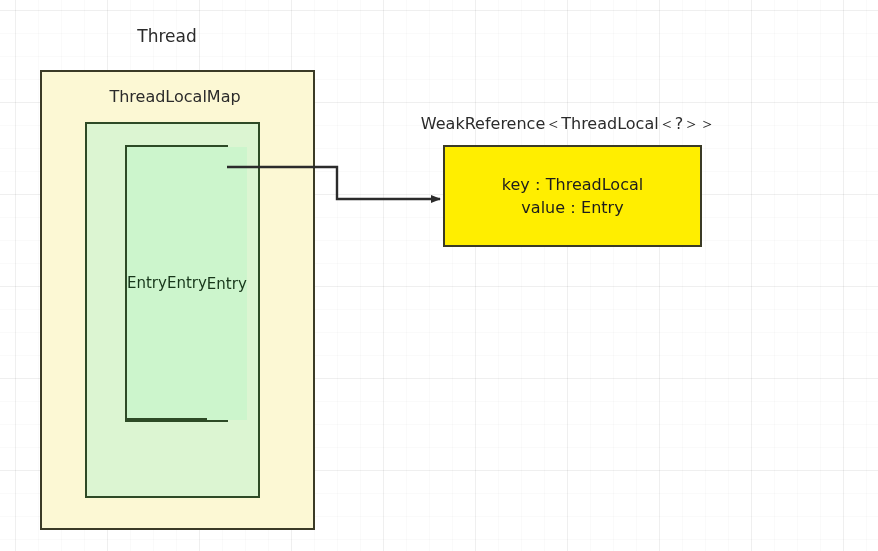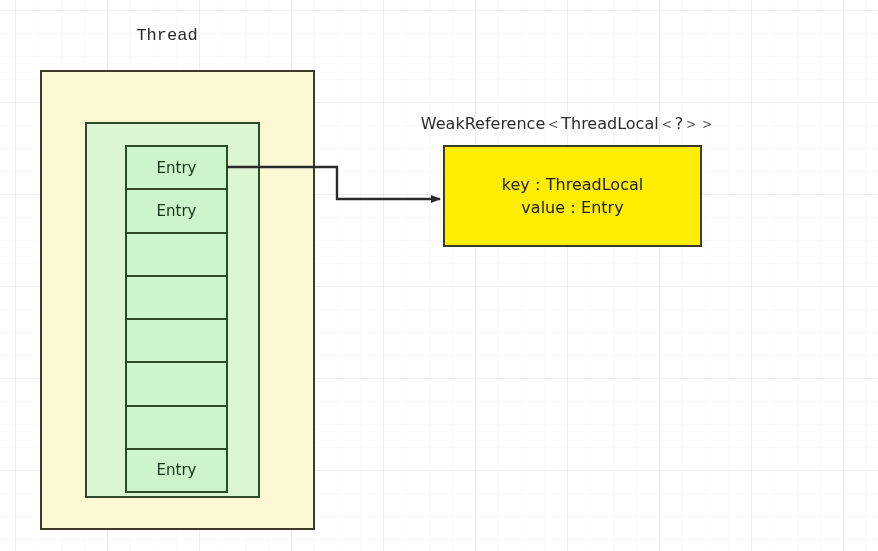--- a/index.html
+++ b/index.html
@@ -42,21 +42,20 @@
     line-height: 1.22;
   }
 
   
   #thread-title {
     left: 87px;
     top: 26px;
     width: 160px;
     font-size: 17px;
     color: #2b2b2b;
-    font-family: Liberation Mono, monospace;
   }
 
   
   #thread-box {
     position: absolute;
     left: 40px;
     top: 70px;
     width: 275px;
     height: 460px;
     background: #fcf8d4;
@@ -84,25 +83,25 @@
     border: 2px solid #2e4a26;
     box-sizing: border-box;
   }
 
   
   #entry-table {
     position: absolute;
     left: 125px;
     top: 145px;
     width: 103px;
-    height: 348px;
+    height: 277px;
     border: 2px solid #2d4a26;
     box-sizing: border-box;
     display: flex;
-    flex-direction: column;
+    flex-direction: row;
     background: #ccf5cc;
   }
   .entry-cell {
     flex: 1 1 0;
     background: #ccf5cc;
     border-bottom: 2px solid #2d4a26;
     box-sizing: border-box;
     display: flex;
     align-items: center;
     justify-content: center;
@@ -156,20 +155,21 @@
 </style>
 </head>
 <body>
 
 <div id="canvas">
 
   <div class="lbl" id="thread-title">Thread</div>
 
   <div id="thread-box"></div>
 
+  <div class="lbl" id="tlm-title">ThreadLocalMap</div>
 
   <div id="map-box"></div>
 
   <div id="entry-table">
     <div class="entry-cell">Entry</div>
     <div class="entry-cell">Entry</div>
     <div class="entry-cell"></div>
     <div class="entry-cell"></div>
     <div class="entry-cell"></div>
     <div class="entry-cell"></div>

